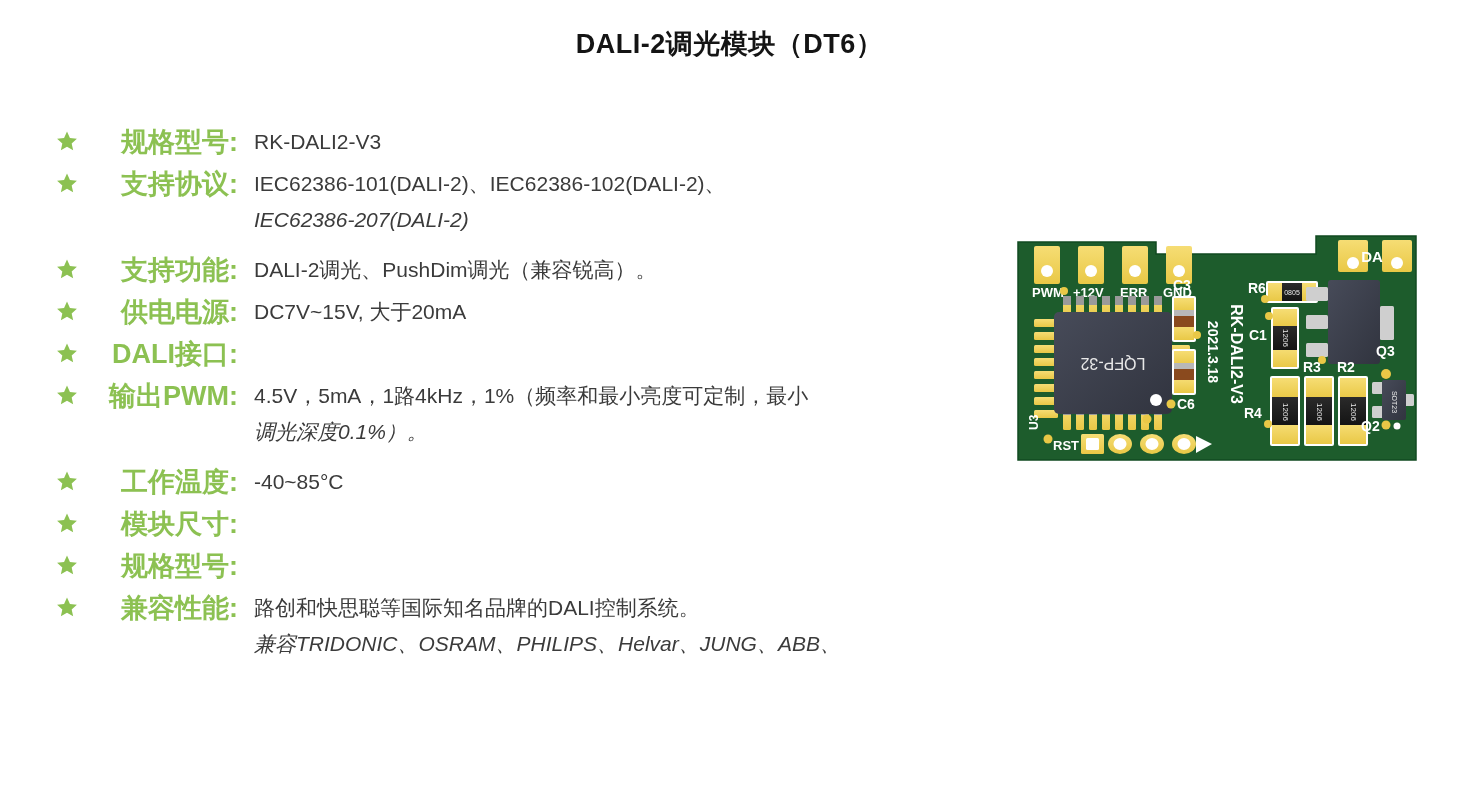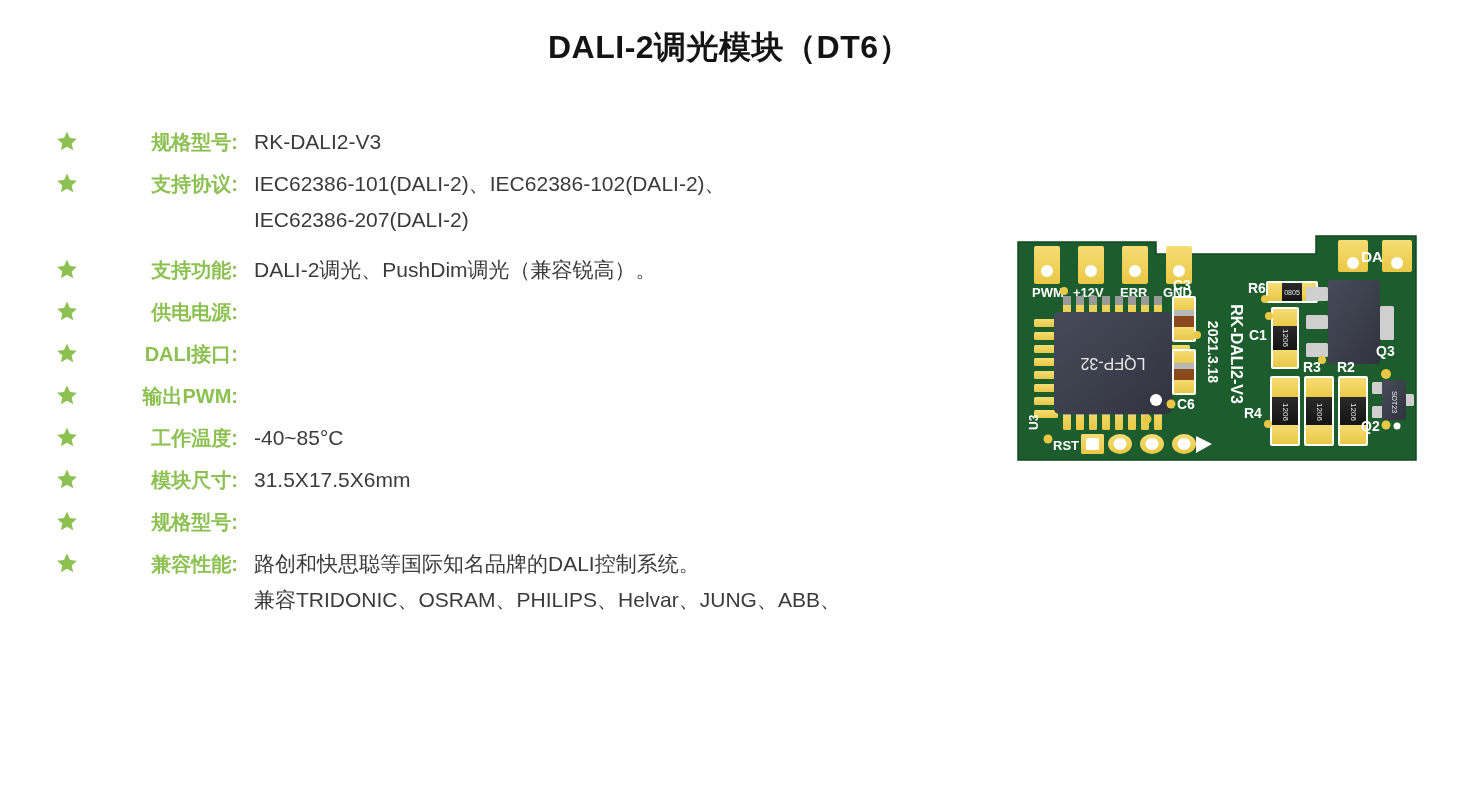--- a/index.html
+++ b/index.html
@@ -16,21 +16,21 @@
     color: #231f20;
   }
 
   
   .page-title {
     position: absolute;
     top: 28px;
     left: 0;
     width: 1459px;
     text-align: center;
-    font-size: 32px;
+    font-size: 27px;
     font-weight: bold;
     letter-spacing: 0.5px;
     color: #141414;
     line-height: 1.2;
   }
 
   
   .spec-list {
     position: absolute;
     top: 128px;
@@ -54,36 +54,36 @@
   }
   .star-icon svg { display: block; }
 
   .spec-label {
     flex: 0 0 auto;
     width: 152px;
     text-align: right;
     padding-right: 0px;
     color: #8cc152;
     font-weight: bold;
-    font-size: 20px;
+    font-size: 27px;
     line-height: 28px;
     white-space: nowrap;
   }
 
   .spec-value {
     flex: 1 1 auto;
     padding-left: 16px;
     font-size: 21px;
     line-height: 40px;
     color: #3b3b3b;
     font-weight: 400;
   }
   .spec-value .line { display: block; white-space: nowrap; }
   .spec-value .line:first-child { line-height: 28px; }
-  .spec-value .line + .line { line-height: 44px; }
+  .spec-value .line + .line { line-height: 44px; font-style: italic; }
 
   
   .pcb-wrap {
     position: absolute;
     left: 1016px;
     top: 234px;
     width: 402px;
     height: 228px;
   }
   .pcb-svg { display: block; }
@@ -141,38 +141,45 @@
     </span>
   </div>
 
   <div class="spec-row">
     <span class="star-icon">
       <svg width="22" height="22" viewBox="0 0 24 24">
           <polygon points="12,1.6 15.2,8.6 22.8,9.5 17.1,14.6 18.7,22.1 12,18.3 5.3,22.1 6.9,14.6 1.2,9.5 8.8,8.6" fill="#8cc152"></polygon>
         </svg>
     </span>
     <span class="spec-label">供电电源:</span>
+    <span class="spec-value">
+      <span class="line">DC7V~15V, 大于20mA</span>
+    </span>
   </div>
 
   <div class="spec-row">
     <span class="star-icon">
       <svg width="22" height="22" viewBox="0 0 24 24">
           <polygon points="12,1.6 15.2,8.6 22.8,9.5 17.1,14.6 18.7,22.1 12,18.3 5.3,22.1 6.9,14.6 1.2,9.5 8.8,8.6" fill="#8cc152"></polygon>
         </svg>
     </span>
     <span class="spec-label">DALI接口:</span>
   </div>
 
   <div class="spec-row">
     <span class="star-icon">
       <svg width="22" height="22" viewBox="0 0 24 24">
           <polygon points="12,1.6 15.2,8.6 22.8,9.5 17.1,14.6 18.7,22.1 12,18.3 5.3,22.1 6.9,14.6 1.2,9.5 8.8,8.6" fill="#8cc152"></polygon>
         </svg>
     </span>
     <span class="spec-label">输出PWM:</span>
+    <span class="spec-value">
+      <span class="line">4.5V，5mA，1路4kHz，1%（频率和最小亮度可定制，最小</span>
+      <span class="line">调光深度0.1%）。</span>
+    </span>
   </div>
 
   <div class="spec-row">
     <span class="star-icon">
       <svg width="22" height="22" viewBox="0 0 24 24">
           <polygon points="12,1.6 15.2,8.6 22.8,9.5 17.1,14.6 18.7,22.1 12,18.3 5.3,22.1 6.9,14.6 1.2,9.5 8.8,8.6" fill="#8cc152"></polygon>
         </svg>
     </span>
     <span class="spec-label">工作温度:</span>
     <span class="spec-value">
@@ -180,23 +187,20 @@
     </span>
   </div>
 
   <div class="spec-row">
     <span class="star-icon">
       <svg width="22" height="22" viewBox="0 0 24 24">
           <polygon points="12,1.6 15.2,8.6 22.8,9.5 17.1,14.6 18.7,22.1 12,18.3 5.3,22.1 6.9,14.6 1.2,9.5 8.8,8.6" fill="#8cc152"></polygon>
         </svg>
     </span>
     <span class="spec-label">模块尺寸:</span>
-    <span class="spec-value">
-      <span class="line">31.5X17.5X6mm</span>
-    </span>
   </div>
 
   <div class="spec-row">
     <span class="star-icon">
       <svg width="22" height="22" viewBox="0 0 24 24">
           <polygon points="12,1.6 15.2,8.6 22.8,9.5 17.1,14.6 18.7,22.1 12,18.3 5.3,22.1 6.9,14.6 1.2,9.5 8.8,8.6" fill="#8cc152"></polygon>
         </svg>
     </span>
     <span class="spec-label">规格型号:</span>
   </div>

